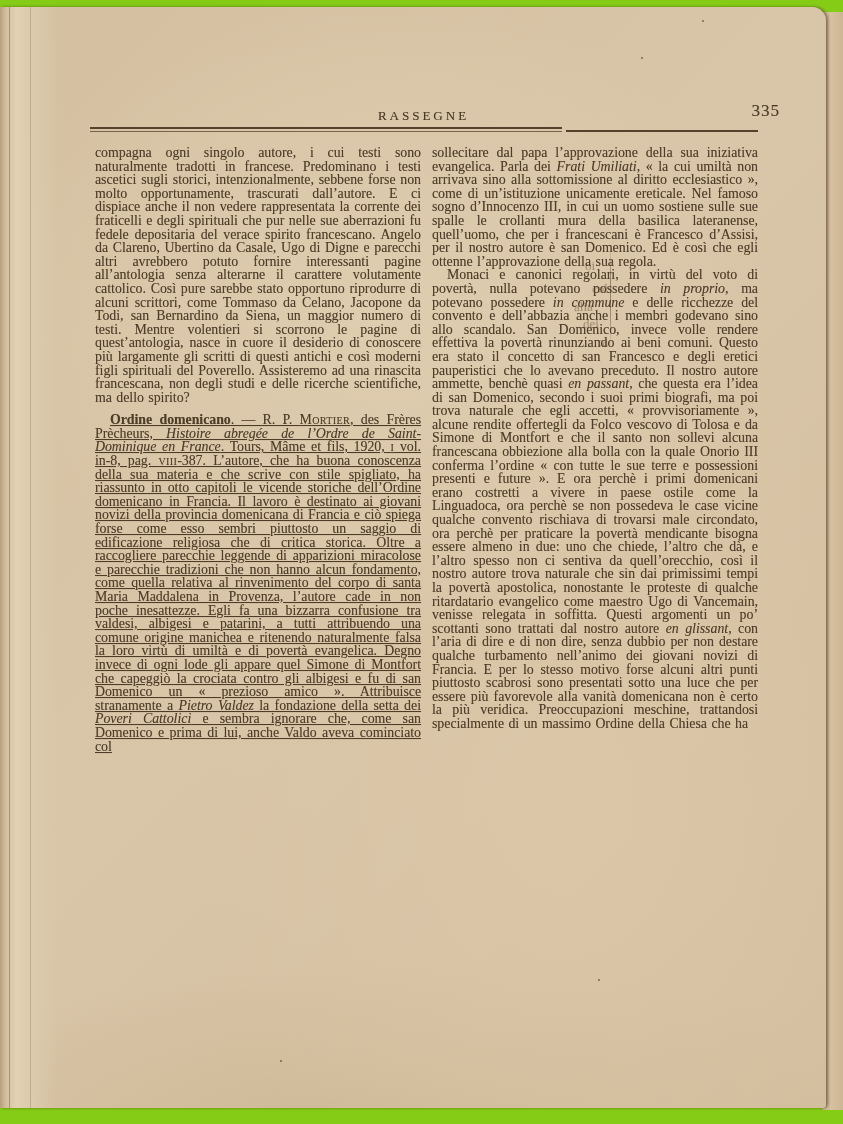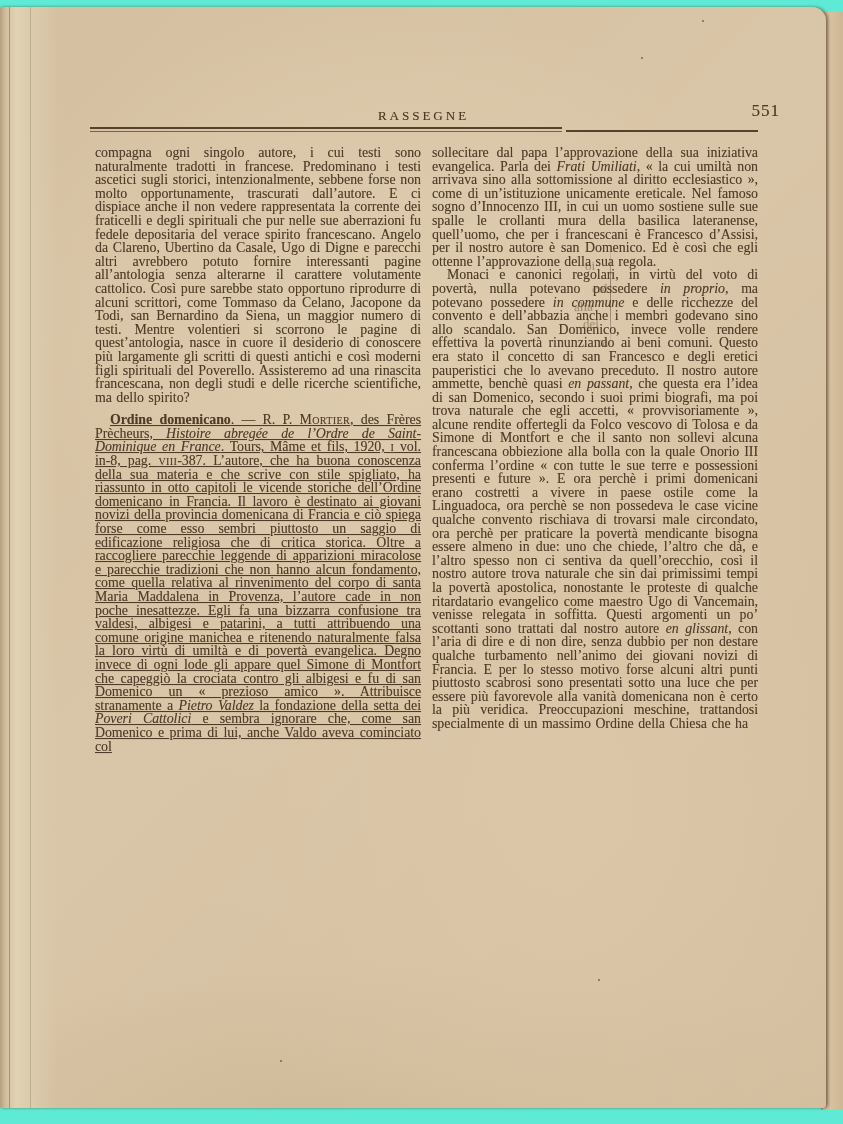--- a/index.html
+++ b/index.html
@@ -1,18 +1,18 @@
 <!DOCTYPE html>
 <html><head>
 <meta charset="utf-8">
 <style>
   html,body{margin:0;padding:0;background:#0f0a06;}
   .scan{
     position:relative;width:843px;height:1124px;overflow:hidden;
-    background:#5eead4;
+    background:#84cc16;
     font-family:"Liberation Serif", serif;
   }
   
   .edge-right{
     position:absolute;left:821px;top:12px;width:22px;height:1098px;
     background:linear-gradient(90deg,#a88f6c 0,#cfb795 3px,#d6c1a0 10px,#cdb693 22px);
   }
   
   .paper{
     position:absolute;left:0;top:7px;width:826px;height:1101px;
@@ -84,21 +84,21 @@
 
 <div class="scan">
   <div class="edge-right"></div>
   <div class="paper">
     <div class="gutter"></div>
     <div class="gutter-line gl1"></div>
     <div class="gutter-line gl2"></div>
   </div>
 
   <div class="running-head">RASSEGNE</div>
-  <div class="page-number">551</div>
+  <div class="page-number">335</div>
   <div class="rule rule-a"></div>
   <div class="rule rule-b"></div>
   <div class="rule rule-c"></div>
 
   <div class="columns">
     <div class="col">
         <p class=""><span>compagna ogni singolo autore, i cui testi sono naturalmente tradotti in francese. Predominano i testi ascetici sugli storici, intenzionalmente, sebbene forse non molto opportunamente, trascurati dall’autore. E ci dispiace anche il non vedere rappresentata la corrente dei fraticelli e degli spirituali che pur nelle sue aberrazioni fu fedele depositaria del verace spirito francescano. Angelo da Clareno, Ubertino da Casale, Ugo di Digne e parecchi altri avrebbero potuto fornire interessanti pagine all’antologia senza alterarne il carattere volutamente cattolico. Così pure sarebbe stato opportuno riprodurre di alcuni scrittori, come Tommaso da Celano, Jacopone da Todi, san Bernardino da Siena, un maggior numero di testi. Mentre volentieri si scorrono le pagine di quest’antologia, nasce in cuore il desiderio di conoscere più largamente gli scritti di questi antichi e così moderni figli spirituali del Poverello. Assisteremo ad una rinascita francescana, non degli studi e delle ricerche scientifiche, ma dello spirito?</span></p>
         <p class="indent gap"><span class="seg-b">Ordine domenicano</span><span>. — R. P. </span><span class="seg-sc">Mortier</span><span>, des Frères Prècheurs, </span><span class="seg-i">Histoire abregée de l’Ordre de Saint-Dominique en France</span><span>. Tours, Mâme et fils, 1920, </span><span class="seg-sc">i</span><span> vol. in-8, pag. </span><span class="seg-sc">viii</span><span>-387. L’autore, che ha buona conoscenza della sua materia e che scrive con stile spigliato, ha riassunto in otto capitoli le vicende storiche dell’Ordine domenicano in Francia. Il lavoro è destinato ai giovani novizi della provincia domenicana di Francia e ciò spiega forse come esso sembri piuttosto un saggio di edificazione religiosa che di critica storica. Oltre a raccogliere parecchie leggende di apparizioni miracolose e parecchie tradizioni che non hanno alcun fondamento, come quella relativa al rinvenimento del corpo di santa Maria Maddalena in Provenza, l’autore cade in non poche inesattezze. Egli fa una bizzarra confusione tra valdesi, albigesi e patarini, a tutti attribuendo una comune origine manichea e ritenendo naturalmente falsa la loro virtù di umiltà e di povertà evangelica. Degno invece di ogni lode gli appare quel Simone di Montfort che capeggiò la crociata contro gli albigesi e fu di san Domenico un « prezioso amico ». Attribuisce stranamente a </span><span class="seg-i">Pietro Valdez</span><span> la fondazione della setta dei </span><span class="seg-i">Poveri Cattolici</span><span> e sembra ignorare che, come san Domenico e prima di lui, anche Valdo aveva cominciato col</span></p>
       </div>
     <div class="col">

